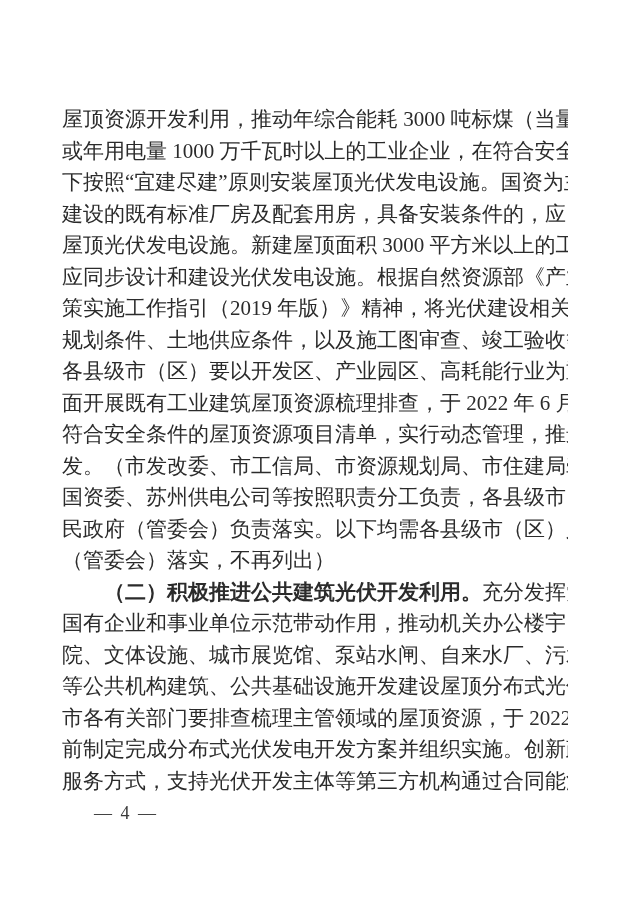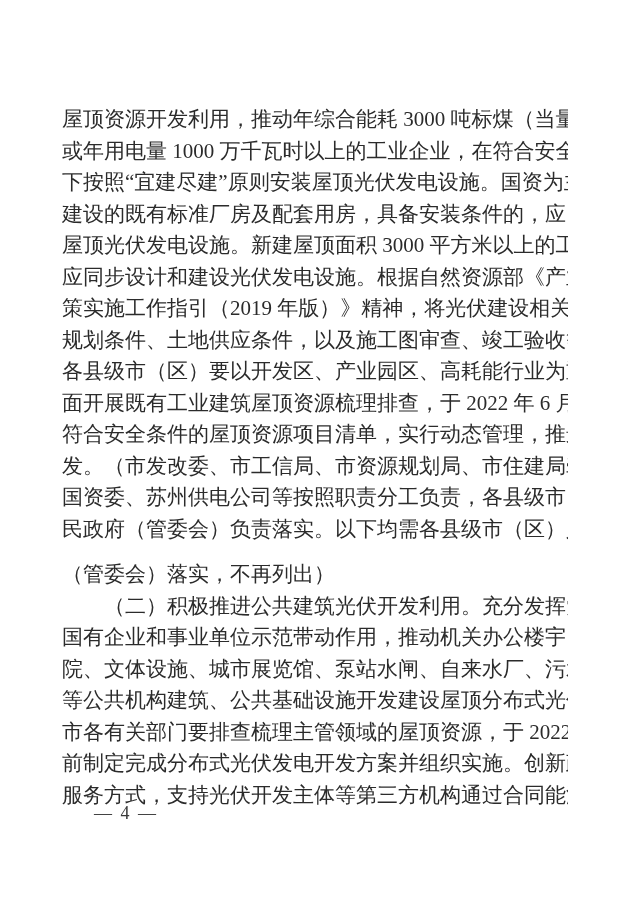--- a/index.html
+++ b/index.html
@@ -30,29 +30,28 @@
     font-size: 21px;
     line-height: 31.5px;
     height: 31.5px;
     white-space: nowrap;
     text-align: justify;
     text-align-last: justify;
     overflow: hidden;
   }
   .line.short {
     text-align-last: left;
-    margin-top: 14px;
   }
   .line.indent {
     text-indent: 2em;
   }
   .seg-song {}
   .seg-kai {}
   .seg-bold {
-    font-weight: normal;
+    font-weight: bold;
   }
   .footer {
     position: absolute;
     left: 94px;
     top: 801px;
     font-size: 18px;
     line-height: 24px;
     color: #3a3a3a;
     letter-spacing: 2px;
   }

